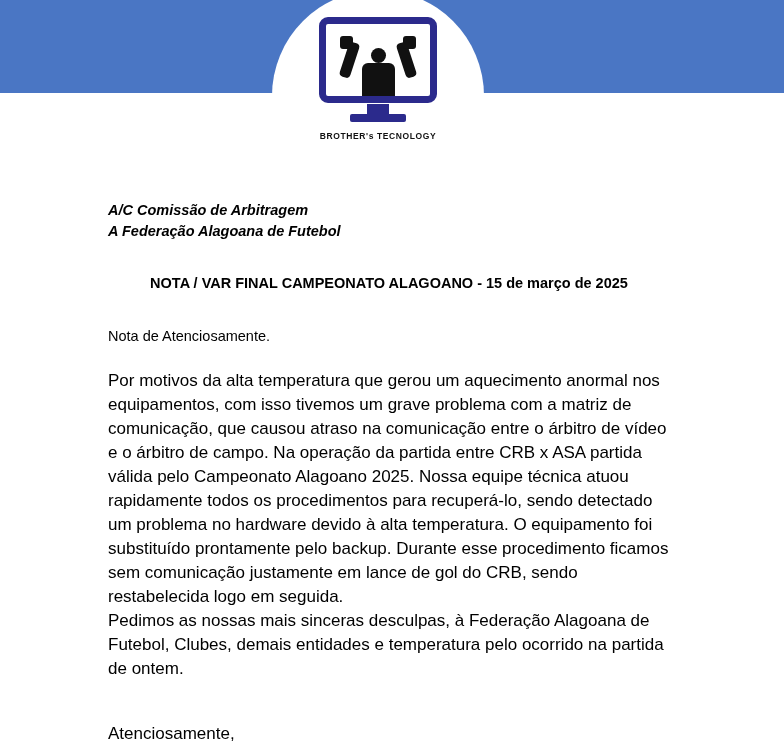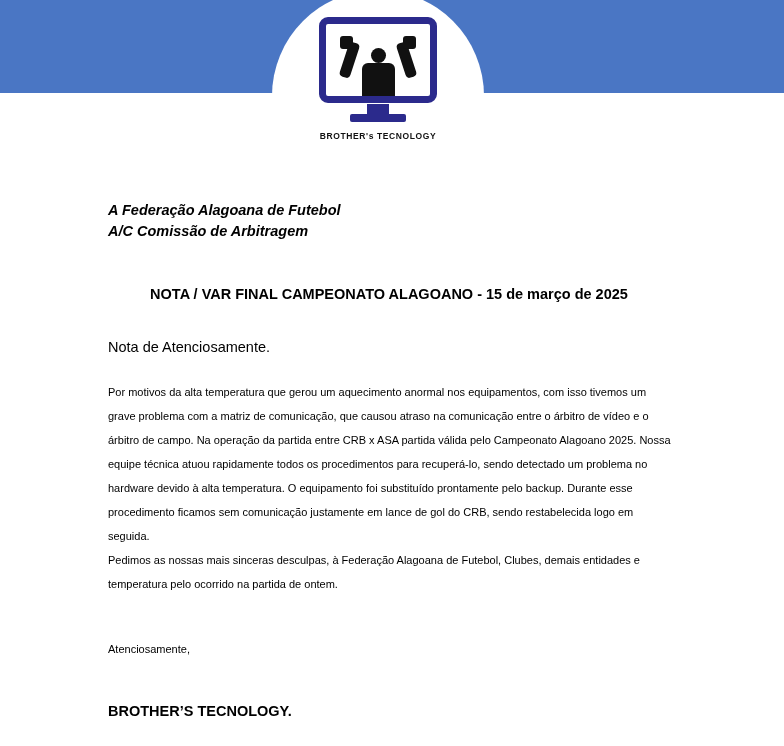--- a/index.html
+++ b/index.html
@@ -156,46 +156,46 @@
   .addressee {
     font-style: italic;
     font-weight: bold;
     font-size: 14.5px;
     line-height: 21px;
     margin-bottom: 0;
   }
   .addressee div { white-space: nowrap; }
 
   .doc-title {
-    margin-top: 44px;
+    margin-top: 33px;
     text-align: center;
     font-weight: bold;
     font-size: 14.5px;
     padding-right: 6px;
   }
 
   .intro {
     margin-top: 34px;
     font-size: 14.5px;
     line-height: 22px;
   }
 
   .body-text {
     margin-top: 22px;
-    font-size: 11px;
+    font-size: 17px;
     line-height: 24px;
     text-align: left;
   }
   .body-text p {
     margin: 0;
   }
 
   .closing {
     margin-top: 42px;
-    font-size: 11px;
+    font-size: 17px;
     line-height: 22px;
   }
 
   .signature {
     margin-top: 40px;
     font-size: 14.5px;
     font-weight: bold;
     line-height: 22px;
   }
 </style>
@@ -218,22 +218,22 @@
     </div>
     <div class="logo-stand-neck"></div>
     <div class="logo-stand-base"></div>
     <div class="logo-text">BROTHER's TECNOLOGY</div>
   </div>
 </div>
 
 <div class="doc">
 
   <div class="addressee">
+    <div>A/C Comissão de Arbitragem</div>
     <div>A Federação Alagoana de Futebol</div>
-    <div>A/C Comissão de Arbitragem</div>
   </div>
 
   <div class="doc-title">NOTA / VAR FINAL CAMPEONATO ALAGOANO - 15 de março de 2025</div>
 
   <div class="intro">Nota de Atenciosamente.</div>
 
   <div class="body-text">
     <p>Por motivos da alta temperatura que gerou um aquecimento anormal nos equipamentos, com isso tivemos um grave problema com a matriz de comunicação, que causou atraso na comunicação entre o árbitro de vídeo e o árbitro de campo. Na operação da partida entre CRB x ASA partida válida pelo Campeonato Alagoano 2025. Nossa equipe técnica atuou rapidamente todos os procedimentos para recuperá-lo, sendo detectado um problema no hardware devido à alta temperatura. O equipamento foi substituído prontamente pelo backup. Durante esse procedimento ficamos sem comunicação justamente em lance de gol do CRB, sendo restabelecida logo em seguida.</p>
     <p>Pedimos as nossas mais sinceras desculpas, à Federação Alagoana de Futebol, Clubes, demais entidades e temperatura pelo ocorrido na partida de ontem.</p>
   </div>

